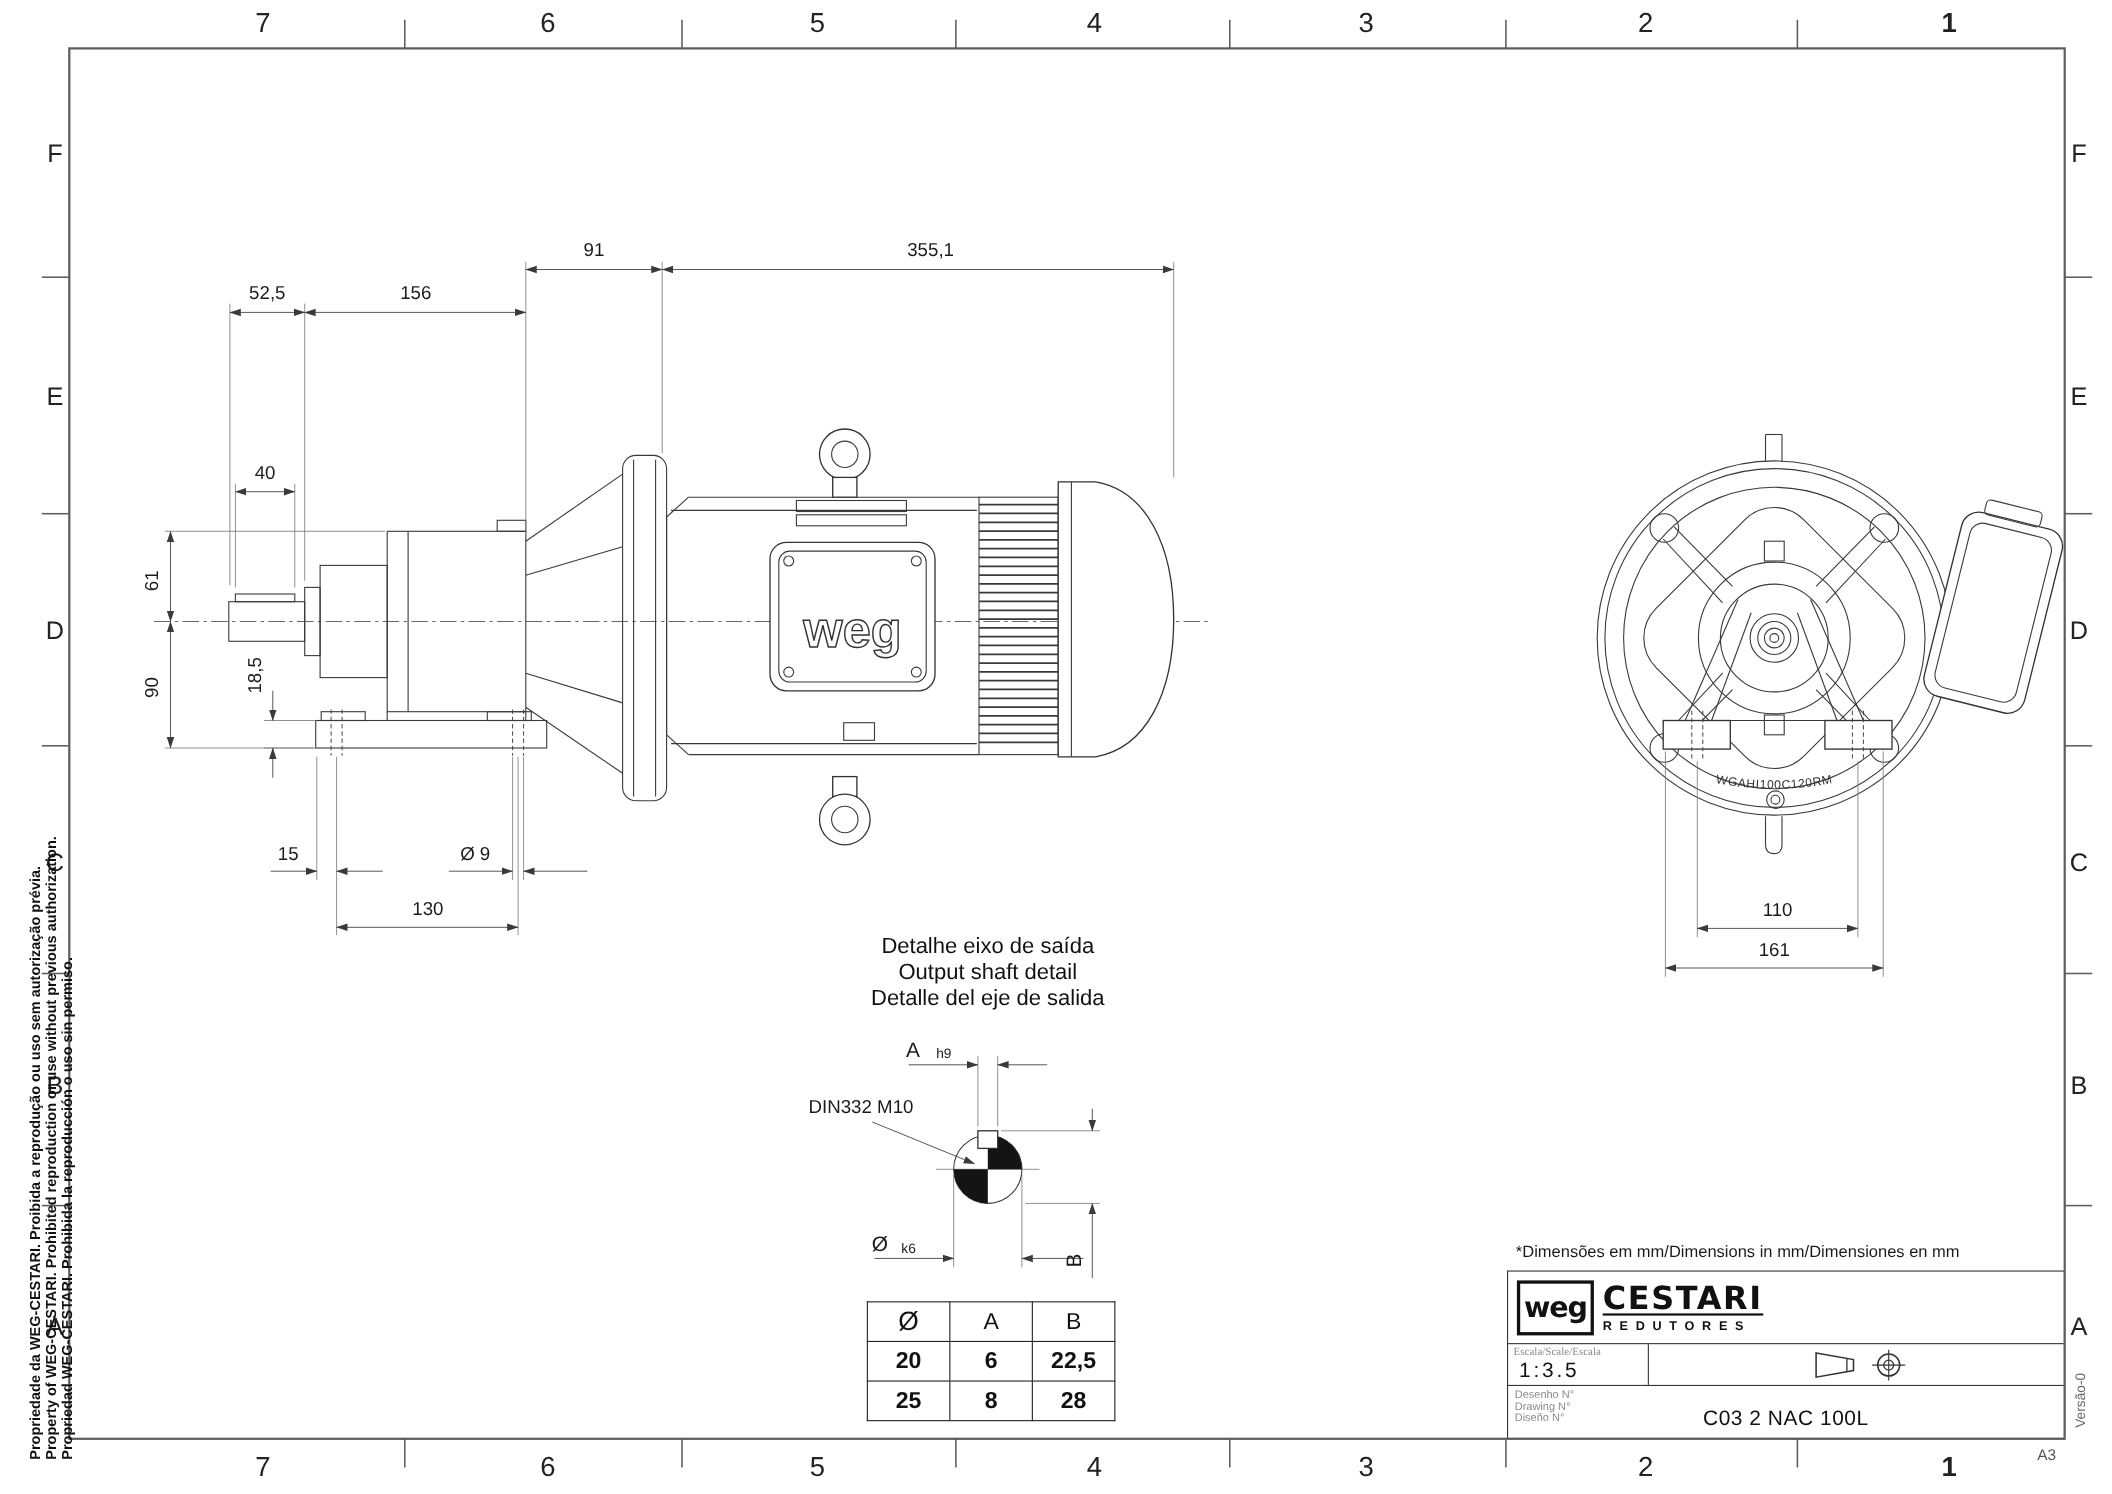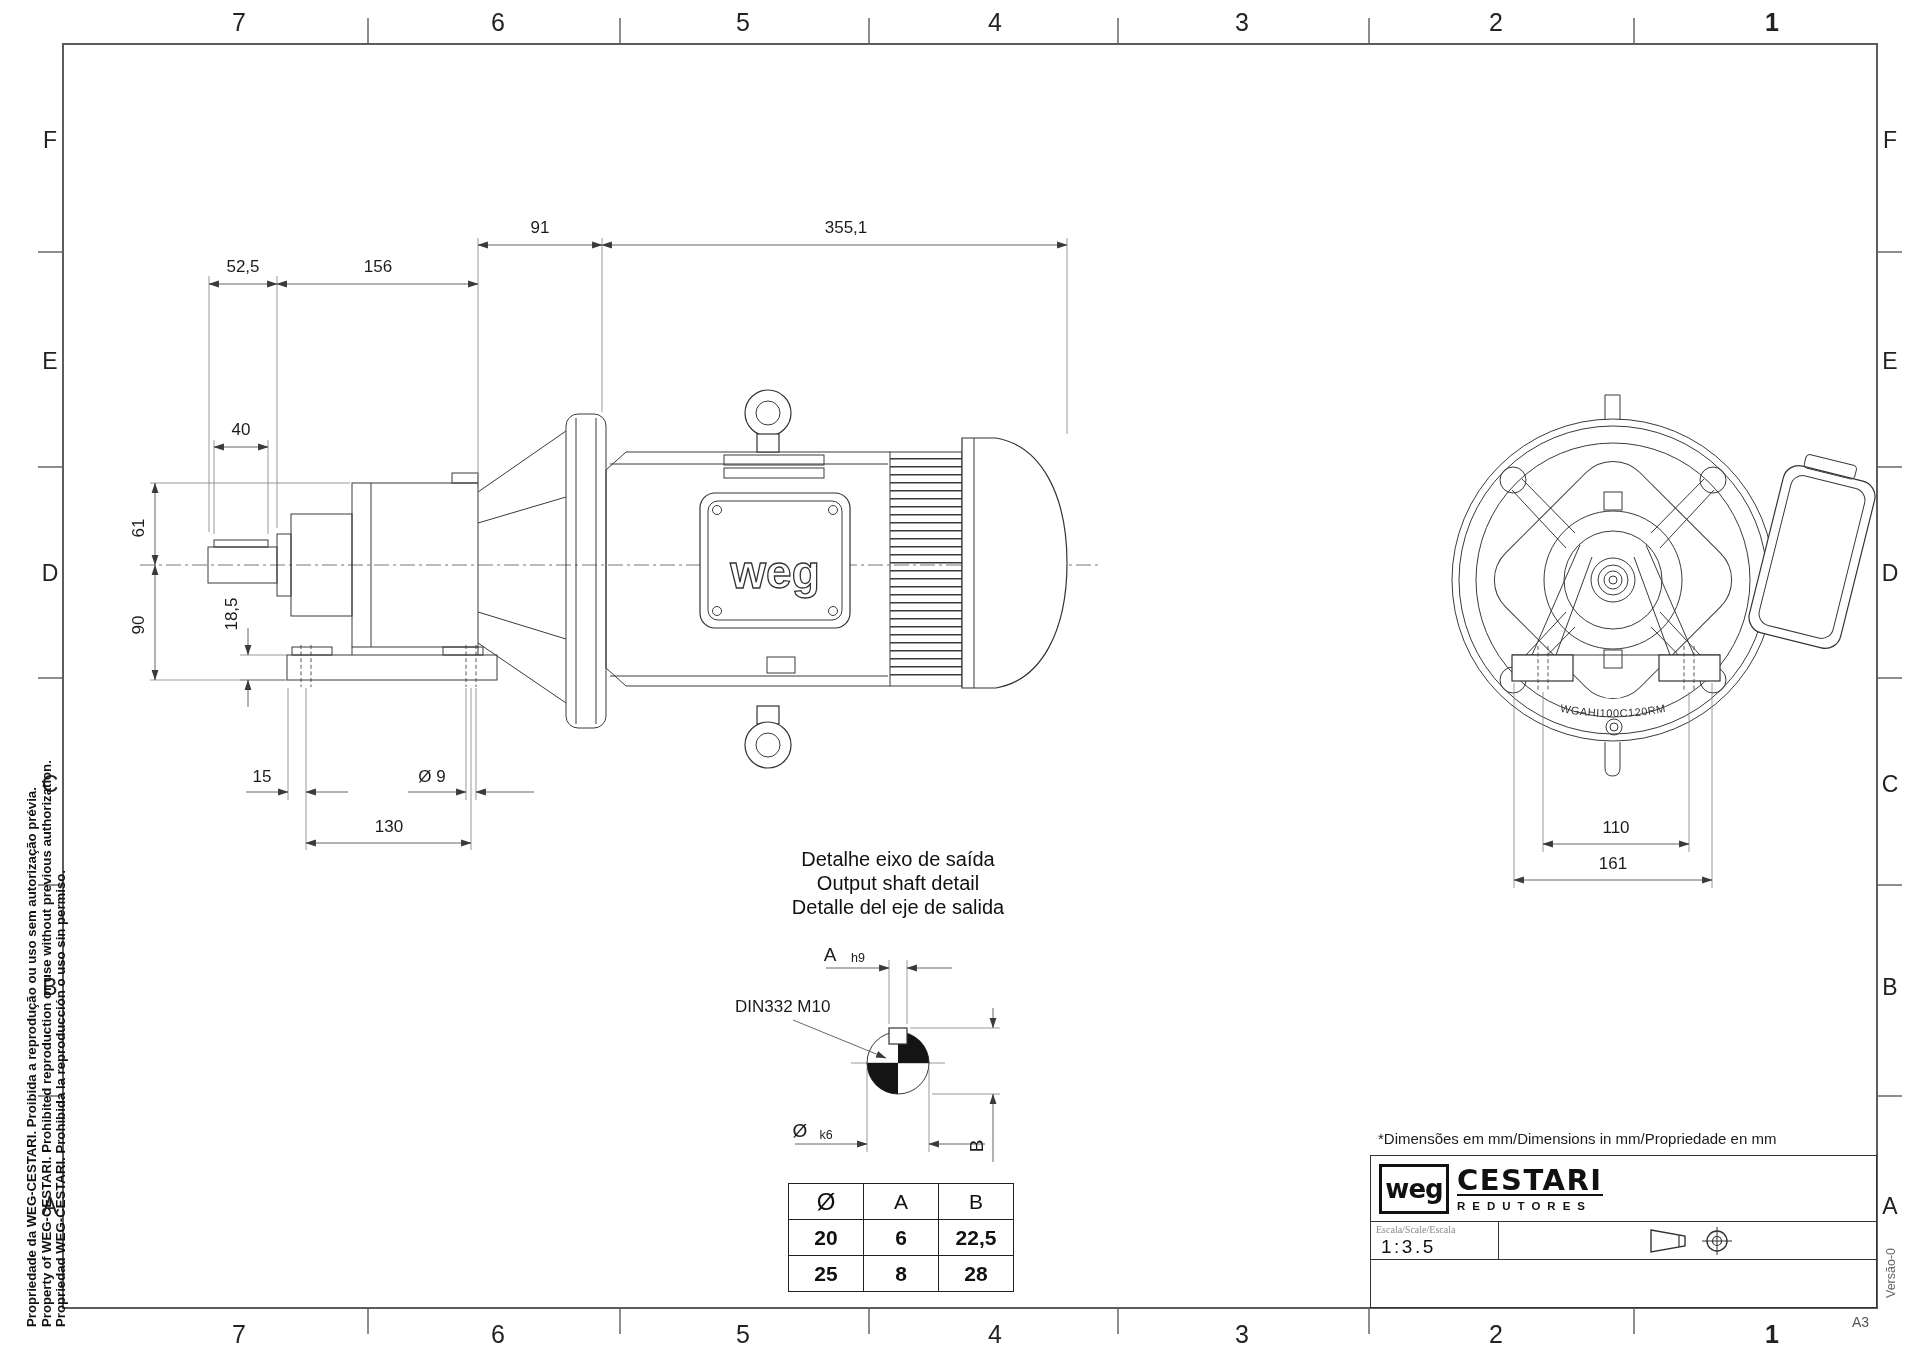--- a/index.html
+++ b/index.html
@@ -370,21 +370,21 @@
       <td>22,5</td>
     </tr>
     <tr>
       <td>25</td>
       <td>8</td>
       <td>28</td>
     </tr>
   </tbody>
     </table>
 
-  <div class="note">*Dimensões em mm/Dimensions in mm/Propriedade en mm</div>
+  <div class="note">*Dimensões em mm/Dimensions in mm/Dimensiones en mm</div>
 
   <div class="tb">
     <div class="right">
       <div class="brandrow">
         <div class="weglogo">weg</div>
         <div class="brandtxt">
           <div class="brandname">CESTARI</div>
           <div class="branddiv">REDUTORES</div>
         </div>
       </div>
@@ -397,19 +397,27 @@
           <svg width="110" height="34" viewBox="0 0 110 34">
             <polygon points="18,6 52,12 52,22 18,28" fill="none" stroke="#333" stroke-width="1.4"></polygon>
             <line x1="46" y1="11" x2="46" y2="23" stroke="#333" stroke-width="1.2"></line>
             <circle cx="84" cy="17" r="10" fill="none" stroke="#333" stroke-width="1.4"></circle>
             <circle cx="84" cy="17" r="4.5" fill="none" stroke="#333" stroke-width="1.2"></circle>
             <line x1="69" y1="17" x2="99" y2="17" stroke="#333" stroke-width="1"></line>
             <line x1="84" y1="3" x2="84" y2="31" stroke="#333" stroke-width="1"></line>
           </svg>
         </div>
       </div>
+      <div class="drawrow">
+        <div class="tiny" style="line-height:10.5px">
+          <div>Desenho  N°</div>
+          <div>Drawing  N°</div>
+          <div>Diseño  N°</div>
+        </div>
+        <div class="drawnum">C03 2 NAC 100L</div>
+      </div>
     </div>
   </div>
 
   <div class="version">Versão-0</div>
   <div class="fmt">A3</div>
 
 </div>
 
 </body></html>

